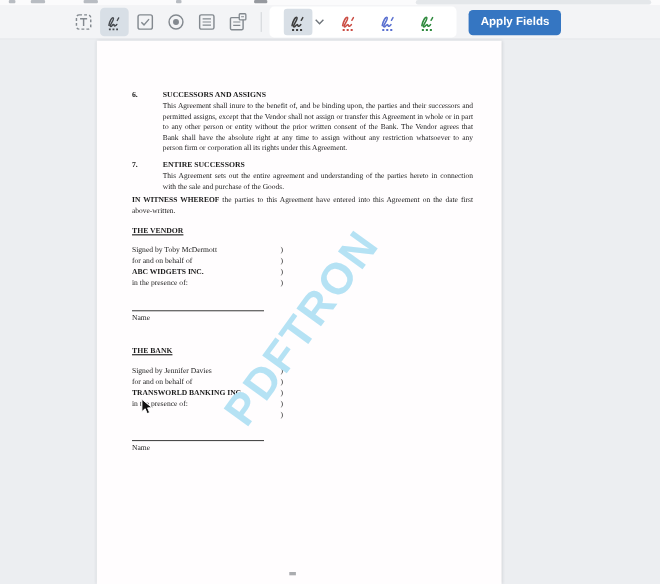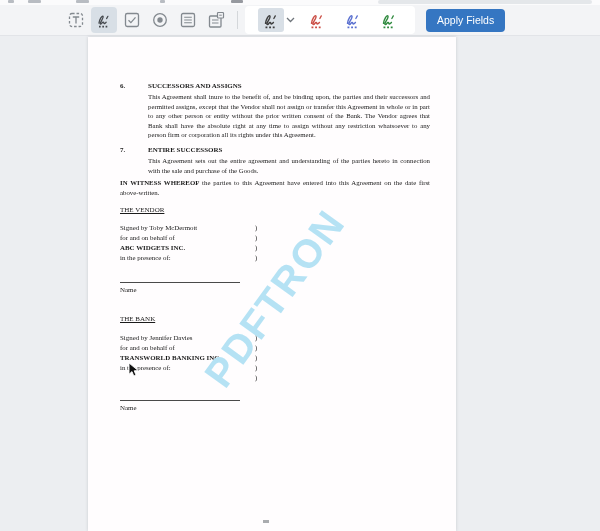--- a/index.html
+++ b/index.html
@@ -31,37 +31,37 @@
   }
   .sig-item{display:flex;align-items:center;justify-content:center;
     width:26px;height:24px;margin:0 5px;border-radius:3px;cursor:pointer;flex:none;}
   .sig-item.selected{background:#d8dfe6;margin-right:0;}
   .chev{color:#6f757b;margin:0 4px 0 2px;flex:none;}
   .sig-black{color:#3d3d3d;} .sig-red{color:#cb4e45;}
   .sig-blue{color:#5a70d0;} .sig-green:{color:#2f8a3e;} .sig-green{color:#2f8a3e;}
   .apply-btn{
     margin-left:11px;height:23px;padding:0 11px;border:none;border-radius:4px;
     background:#3576c2;color:#fff;font-size:10.5px;font-family:"Liberation Sans",sans-serif;
-    cursor:pointer;flex:none;
+    cursor:pointer;flex:none;font-weight:bold;
   }
   
   .viewer{position:absolute;top:36px;left:0;width:600px;height:495px;background:#eceef1;}
   .page{
     position:absolute;left:88px;top:1px;width:368px;height:494px;
     background:#fffdfe;box-shadow:0 0 3px rgba(40,45,60,.18);
   }
   .doc{font-family:"Liberation Serif",serif;color:#1b1b1b;}
   .abs{position:absolute;}
   .sec{left:32px;right:26px;}
   .sec-num{position:absolute;left:0;top:0;font-weight:bold;font-size:7px;}
   .sec-title{margin-left:28px;font-weight:bold;font-size:7px;line-height:9px;}
   .sec-body{margin-left:28px;font-size:6.8px;line-height:9.5px;text-align:justify;margin-top:1px;}
   .witness{font-size:6.8px;line-height:9.5px;text-align:justify;}
   .witness b{font-weight:bold;}
-  .blk-heading{font-weight:normal;font-size:7px;text-decoration:underline;}
+  .blk-heading{font-weight:bold;font-size:7px;text-decoration:underline;}
   .sig-block{left:32px;width:260px;}
   .sig-line-row{height:10px;font-size:6.9px;line-height:10px;white-space:nowrap;}
   .co-name{font-weight:bold;}
   .paren-col{position:absolute;left:135px;top:0;}
   .paren-col div{height:10px;font-size:6.9px;line-height:10px;}
   .sign-rule{left:32px;width:120px;border-top:1px solid #4a4a4a;height:0;}
   .name-label{left:32px;font-size:6.9px;}
   .watermark{
     left:37px;top:239px;width:300px;text-align:center;
     transform:rotate(-54deg);font-weight:bold;font-size:40px;letter-spacing:2px;

